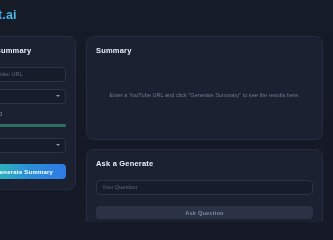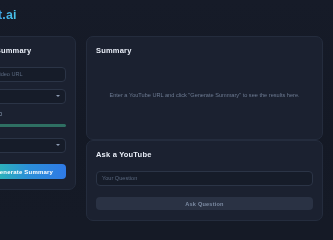--- a/index.html
+++ b/index.html
@@ -46,21 +46,21 @@
   }
 
   
   .columns {
     display: flex;
     gap: 10px;
     padding: 6px 10px 0 14px;
     align-items: flex-start;
   }
   .col-left  { width: 104px; flex: none; }
-  .col-right { flex: 1; display: flex; flex-direction: column; }
+  .col-right { flex: 1; display: flex; flex-direction: column; gap: 9px; }
 
   .card {
     background: #1b2130;
     border: 1px solid #242c3d;
     border-radius: 7px;
     padding: 9px 9px 10px 9px;
   }
 
   .card-title {
     font-size: 7.5px;
@@ -223,20 +223,20 @@
     <div class="col-right">
 
       <div class="card summary-card">
         <div class="card-title">Summary</div>
         <div class="summary-body">
           <div class="summary-placeholder">Enter a YouTube URL and click "Generate Summary" to see the results here.</div>
         </div>
       </div>
 
       <div class="card ask-card">
-        <div class="card-title">Ask a YouTube</div>
+        <div class="card-title">Ask a Generate</div>
         <input class="text-input ask-input" type="text" placeholder="Your Question" style="">
         <button class="btn-muted">Ask Question</button>
       </div>
 
     </div>
   </div>
 </div>
 
 </body></html>

